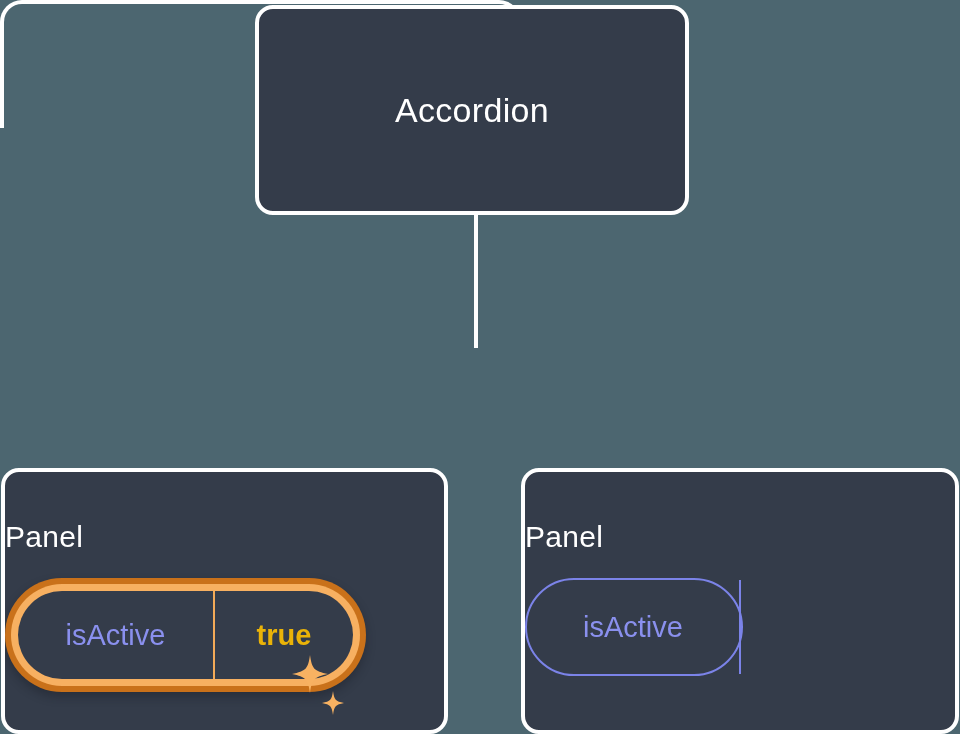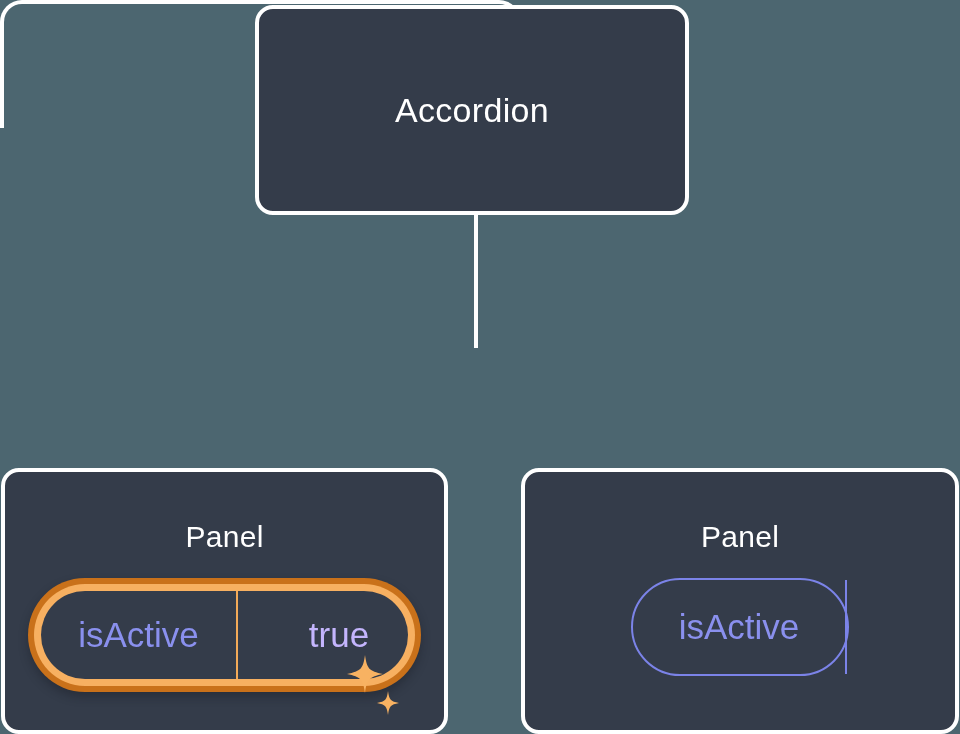--- a/index.html
+++ b/index.html
@@ -66,21 +66,21 @@
     font-size: 34px;
     letter-spacing: 0.3px;
   }
 
   .node-panel {
     width: 447px;
     height: 266px;
     top: 468px;
     display: flex;
     flex-direction: column;
-    align-items: center;
+    align-items: flex-start;
     overflow: hidden;
   }
   .node-panel-left  { left: 1px; }
   .node-panel-right { left: 521px; width: 438px; }
 
   .node-title-panel {
     color: #ffffff;
     font-size: 30px;
     margin-top: 48px;
     letter-spacing: 0.3px;
@@ -94,21 +94,21 @@
   .pill {
     display: flex;
     align-items: stretch;
     border-radius: 999px;
     box-sizing: border-box;
   }
   .pill-cell {
     display: flex;
     align-items: center;
     justify-content: center;
-    font-size: 35px;
+    font-size: 29px;
     color: #8a90ee;
     box-sizing: border-box;
   }
 
   
   .pill-outer-hl {
     background: #c9711a;
     border-radius: 999px;
     padding: 6px;
     box-shadow: 0 5px 10px rgba(20,24,32,0.35);
@@ -124,23 +124,22 @@
     display: flex;
     align-items: stretch;
     height: 88px;
   }
   .pill-inner-hl .pill-cell-key {
     width: 197px;
     border-right: 2px solid #f3aa58;
   }
   .pill-inner-hl .pill-cell-val {
     width: 138px;
-    font-weight: normal;
-    color: #c4b5fd;
-    margin-left: 32px;
+    font-weight: bold;
+    color: #eab308;
   }
 
   
   .pill-plain {
     border: 2px solid #7b83e8;
     height: 98px;
   }
   .pill-plain .pill-cell-key {
     width: 214px;
     border-right: 2px solid #7b83e8;

